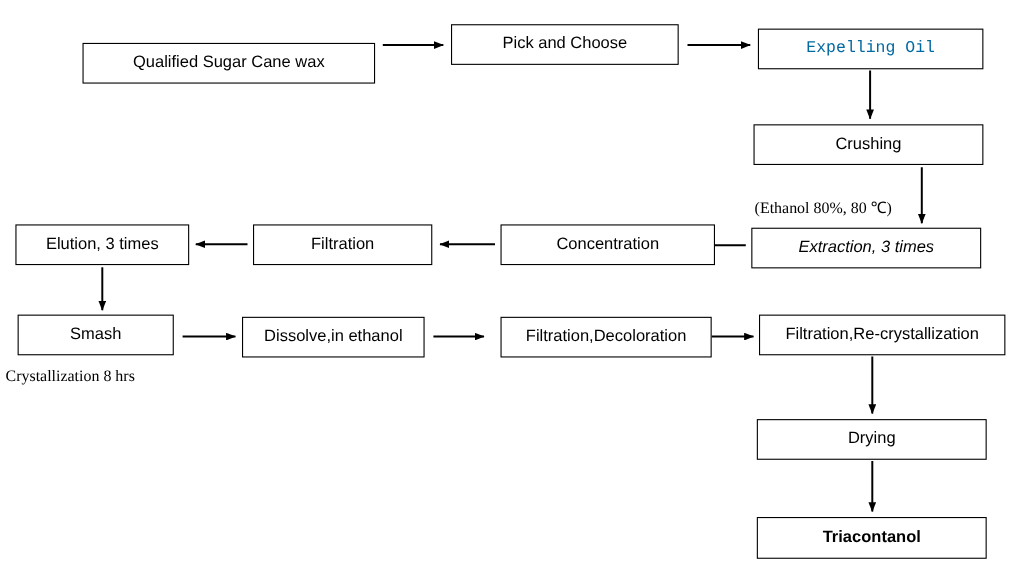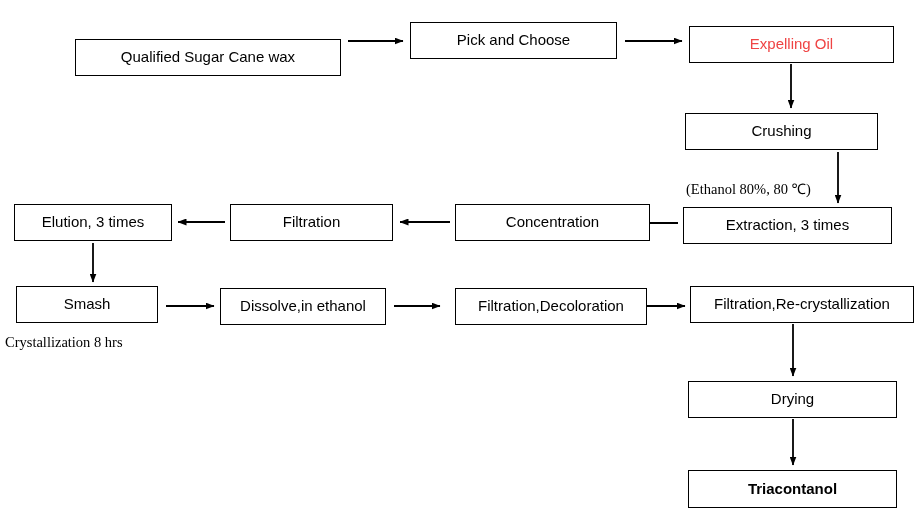--- a/index.html
+++ b/index.html
@@ -70,27 +70,27 @@
       <line x1="793" y1="324" x2="793" y2="376" stroke="#000000" stroke-width="1.8" marker-end="url(#arrowhead)"></line>
       <line x1="793" y1="419" x2="793" y2="465" stroke="#000000" stroke-width="1.8" marker-end="url(#arrowhead)"></line>
     </svg>
   <div id="node-layer">
       <div class="node" style="left: 75px; top: 22px; width: 266px; height: 37px; border-color: rgb(0, 0, 0); color: rgb(0, 0, 0); margin-top: 17px;">
         <span>Qualified Sugar Cane wax</span>
       </div>
       <div class="node" style="left: 410px; top: 22px; width: 207px; height: 37px; border-color: rgb(0, 0, 0); color: rgb(0, 0, 0);">
         <span>Pick and Choose</span>
       </div>
-      <div class="node" style="left: 689px; top: 26px; width: 205px; height: 37px; border-color: rgb(0, 0, 0); color: #ef4444;">
+      <div class="node" style="left: 689px; top: 26px; width: 205px; height: 37px; border-color: rgb(0, 0, 0); color: #0369a1; font-family: Liberation Mono, monospace;">
         <span>Expelling Oil</span>
       </div>
-      <div class="node" style="left: 685px; top: 113px; width: 193px; height: 37px; border-color: rgb(0, 0, 0); color: rgb(0, 0, 0);">
+      <div class="node" style="left: 685px; top: 113px; width: 209px; height: 37px; border-color: rgb(0, 0, 0); color: rgb(0, 0, 0);">
         <span>Crushing</span>
       </div>
-      <div class="node" style="left: 683px; top: 207px; width: 209px; height: 37px; border-color: rgb(0, 0, 0); color: rgb(0, 0, 0);">
+      <div class="node" style="left: 683px; top: 207px; width: 209px; height: 37px; border-color: rgb(0, 0, 0); color: rgb(0, 0, 0); font-style: italic;">
         <span>Extraction, 3 times</span>
       </div>
       <div class="node" style="left: 455px; top: 204px; width: 195px; height: 37px; border-color: rgb(0, 0, 0); color: rgb(0, 0, 0);">
         <span>Concentration</span>
       </div>
       <div class="node" style="left: 230px; top: 204px; width: 163px; height: 37px; border-color: rgb(0, 0, 0); color: rgb(0, 0, 0);">
         <span>Filtration</span>
       </div>
       <div class="node" style="left: 14px; top: 204px; width: 158px; height: 37px; border-color: rgb(0, 0, 0); color: rgb(0, 0, 0);">
         <span>Elution, 3 times</span>

